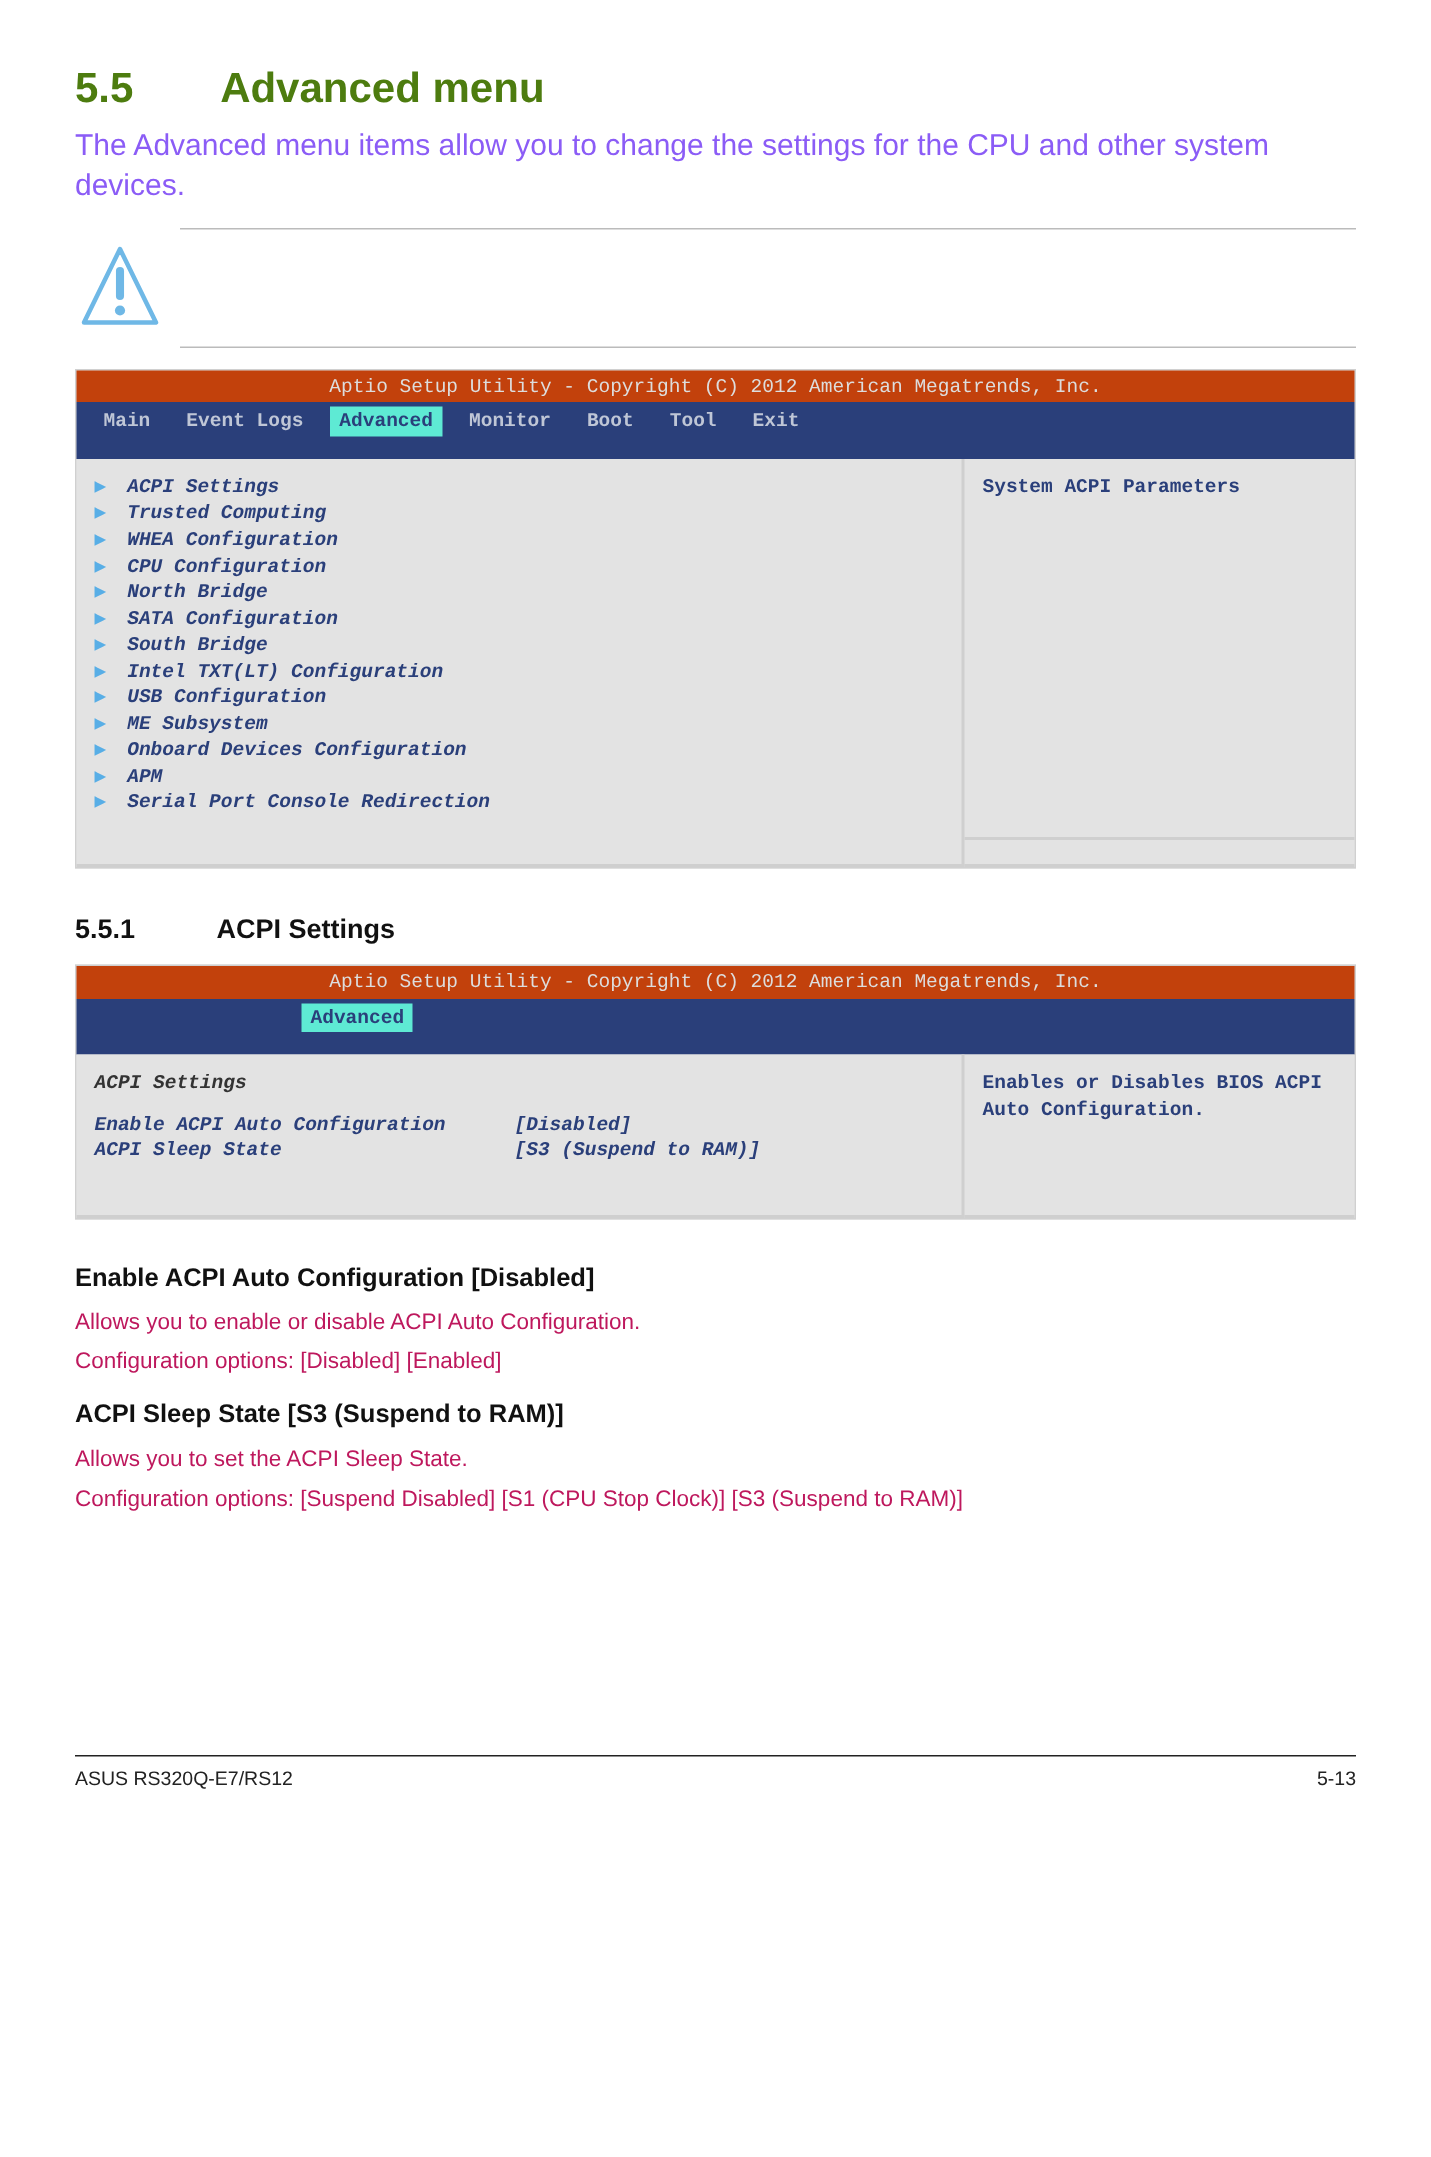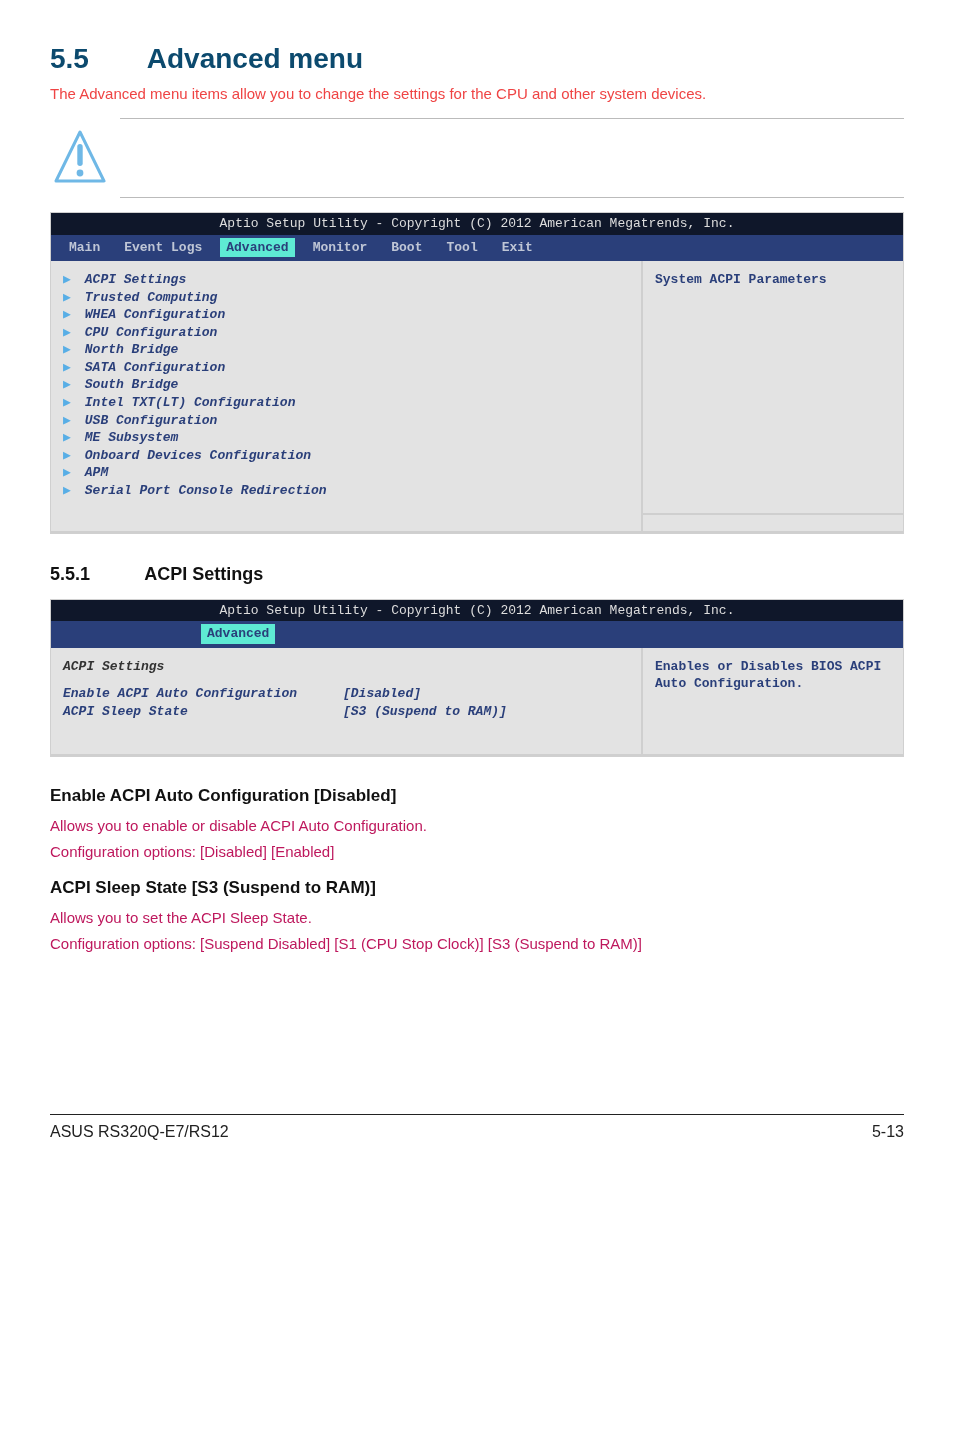--- a/index.html
+++ b/index.html
@@ -9,25 +9,25 @@
     width: 954px;
     margin: 0 auto;
     padding: 40px 50px 20px 50px;
     background: #fff;
     font-size: 14px;
     line-height: 1.35;
   }
   h1.section-title {
     font-size: 28px;
     font-weight: bold;
-    color: #0c4a6e;
+    color: #4d7c0f;
     margin-bottom: 6px;
   }
   h1.section-title .num { display: inline-block; min-width: 90px; }
-  p.lead { color: #ef4444; font-size: 15px; margin-bottom: 14px; }
+  p.lead { color: #8b5cf6; font-size: 20px; margin-bottom: 14px; }
 
   
   .caution-wrap {
     display: flex;
     align-items: center;
     gap: 18px;
     border-top: 1px solid #bbb;
     border-bottom: 1px solid #bbb;
     margin-left: 70px;
     padding: 10px 0 10px 4px;
@@ -39,30 +39,30 @@
 
   
   .bios {
     font-family: "Courier New", Courier, monospace;
     font-size: 13px;
     background: #dedede;
     border: 1px solid #d0d0d0;
     margin-bottom: 28px;
   }
   .bios-header {
-    background: #0f172a;
+    background: #c2410c;
     color: #ddd;
     padding: 2px 10px;
     white-space: pre;
     text-align: center;
   }
   .bios-menubar {
     background: #2a3f7a;
     color: #bfc6d6;
-    padding: 3px 12px 4px 12px;
+    padding: 3px 12px 15px 12px;
     display: flex;
     gap: 12px;
     align-items: center;
     font-weight: bold;
   }
   .bios-menubar .tab { padding: 1px 6px; }
   .bios-menubar .tab.active {
     background: #5eead4;
     color: #2a3f7a;
   }
@@ -115,21 +115,21 @@
   }
   p.body { font-size: 15px; margin: 6px 0; color: #be185d; }
 
   
   .page-footer {
     display: flex;
     justify-content: space-between;
     border-top: 1px solid #222;
     margin-top: 160px;
     padding-top: 6px;
-    font-size: 16px;
+    font-size: 13px;
     color: #222;
   }
 </style>
 </head>
 <body>
 
 <h1 class="section-title">
   <span class="num">5.5</span>
   <span>Advanced menu</span>
 </h1>

